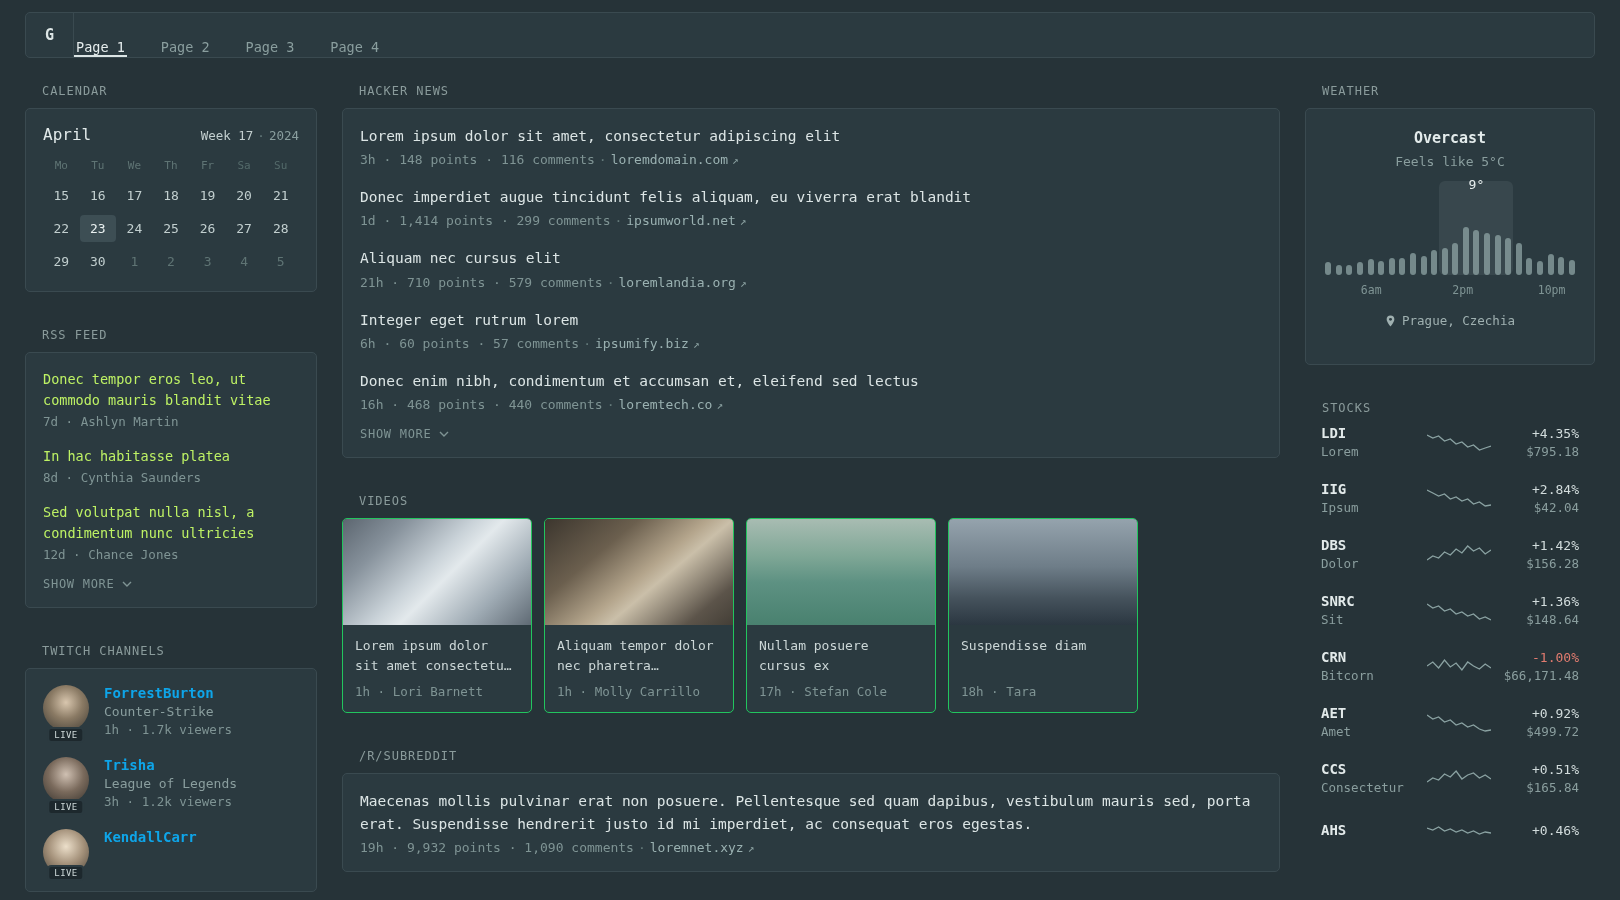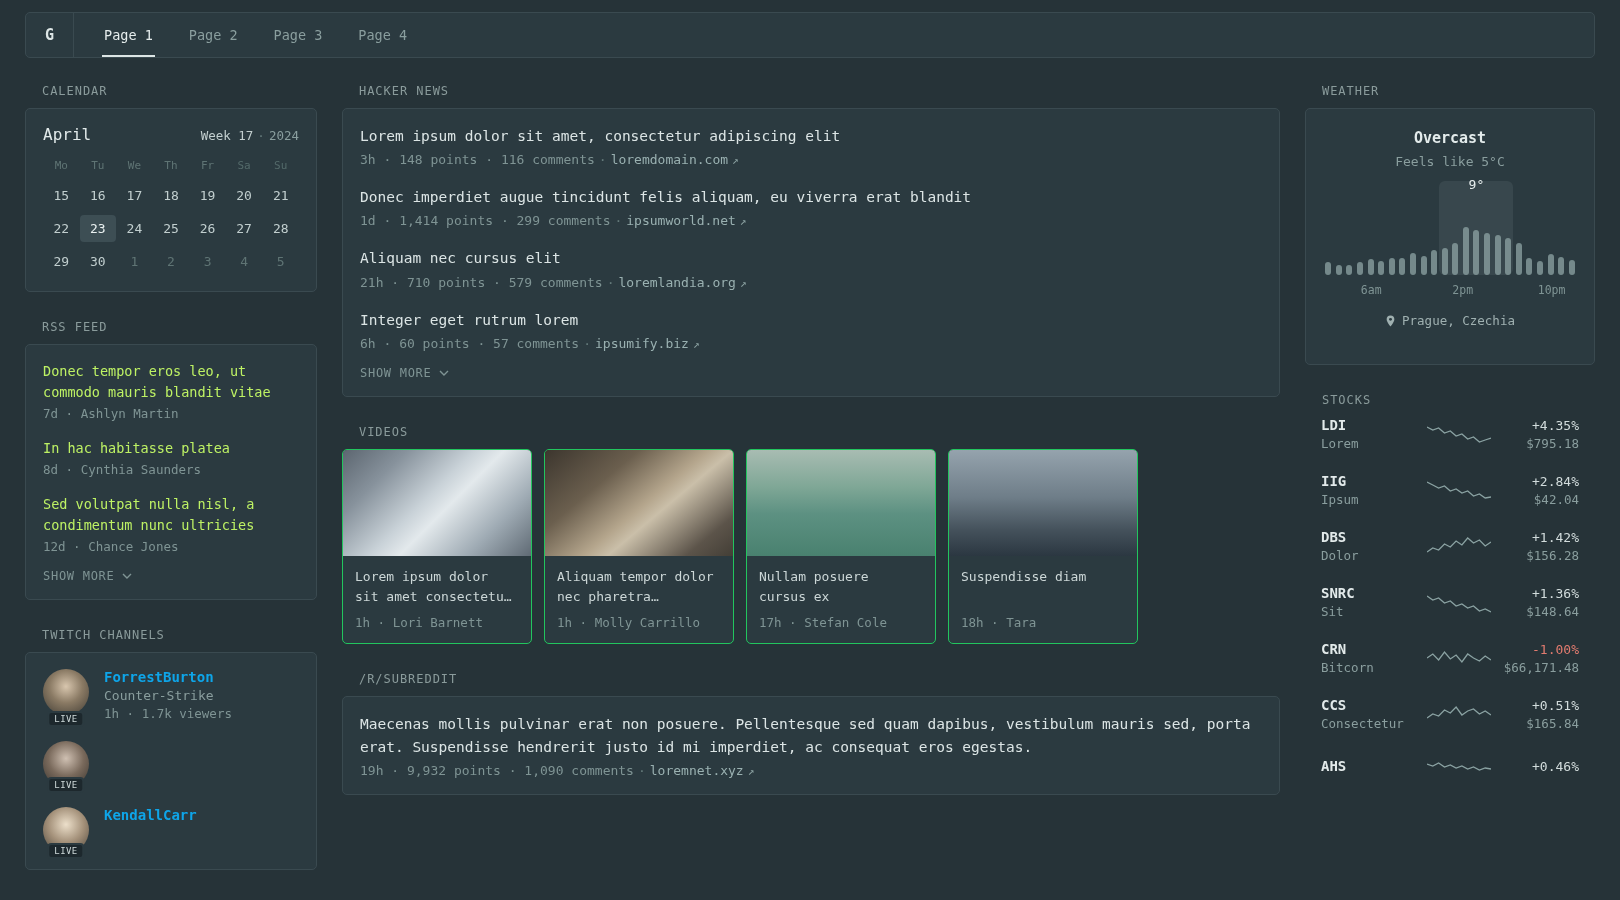--- a/index.html
+++ b/index.html
@@ -20,36 +20,36 @@
     background:#2b3a40;
     border-radius:5px;
     display:flex;
     align-items:stretch;
   }
   .logo {
     width:48px; display:flex; align-items:center; justify-content:center;
     font-weight:bold; font-size:15px; color:#dde6e6;
     border-right:1px solid #3a4a50; cursor:pointer;
   }
-  .tabs { display:flex; gap:32px; margin-left:28px; height:100%; }
+  .tabs { display:flex; gap:32px; height:100%;align-items:flex-end; }
   .tab {
     display:flex; align-items:center; font-size:13.5px; color:#8a9e9e;
     cursor:pointer; border-bottom:2px solid transparent; border-top:2px solid transparent; padding:0 2px;
   }
   .tab.active { color:#e6eded; border-bottom-color:#dce5e5; }
 
   
   .cols {
     padding:0 25px;
     display:grid;
     grid-template-columns:292px minmax(0,1fr) 290px;
     gap:25px;
     align-items:start;
   }
-  .widget { margin-bottom:28px; }
+  .widget { margin-bottom:36px; }
   .wtitle {
     font-size:12px; font-weight:normal; letter-spacing:.08em;
     color:#8a9b9b; margin:0 0 10px 17px; text-transform:uppercase;
   }
   .card {
     background:#2b3a40;
     border:1px solid #3a4a50;
     border-radius:5px;
     padding:16px 17px;
   }
@@ -268,20 +268,25 @@
                 <div class="ch-name">ForrestBurton</div>
                 <div class="ch-game">Counter-Strike</div>
                 <div class="meta">1h · 1.7k viewers</div>
               </div>
             </div>
             <div class="channel">
               <div class="avatar-wrap">
                 <div class="avatar av-1"></div>
                 <span class="live-badge">LIVE</span>
               </div>
+              <div class="ch-info">
+                <div class="ch-name">Trisha</div>
+                <div class="ch-game">League of Legends</div>
+                <div class="meta">3h · 1.2k viewers</div>
+              </div>
             </div>
             <div class="channel">
               <div class="avatar-wrap">
                 <div class="avatar av-2"></div>
                 <span class="live-badge">LIVE</span>
               </div>
               <div class="ch-info">
                 <div class="ch-name">KendallCarr</div>
               </div>
             </div>
@@ -304,20 +309,24 @@
                 <div class="hn-title">Donec imperdiet augue tincidunt felis aliquam, eu viverra erat blandit</div>
                 <div class="meta"><span>1d · 1,414 points · 299 comments</span><span class="sep">·</span><a class="domain">ipsumworld.net</a><span class="ext">↗</span></div>
               </div>
               <div class="hn-item">
                 <div class="hn-title">Aliquam nec cursus elit</div>
                 <div class="meta"><span>21h · 710 points · 579 comments</span><span class="sep">·</span><a class="domain">loremlandia.org</a><span class="ext">↗</span></div>
               </div>
               <div class="hn-item">
                 <div class="hn-title">Integer eget rutrum lorem</div>
                 <div class="meta"><span>6h · 60 points · 57 comments</span><span class="sep">·</span><a class="domain">ipsumify.biz</a><span class="ext">↗</span></div>
+              </div>
+              <div class="hn-item">
+                <div class="hn-title">Donec enim nibh, condimentum et accumsan et, eleifend sed lectus</div>
+                <div class="meta"><span>16h · 468 points · 440 comments</span><span class="sep">·</span><a class="domain">loremtech.co</a><span class="ext">↗</span></div>
               </div>
             </div>
           <button class="show-more">
             <span>SHOW MORE</span>
             <svg class="chev" viewBox="0 0 10 6" width="10" height="6">
                 <path d="M1 1l4 4 4-4" fill="none" stroke="currentColor" stroke-width="1.4"></path>
               </svg>
           </button>
         </div>
       </div>
@@ -486,20 +495,33 @@
               <svg class="spark" viewBox="0 0 64 26">
                 <polyline points="0.0,13 5.8,9 11.6,15 17.5,7 23.3,14 29.1,10 34.9,17 40.7,9 46.5,13 52.4,16 58.2,11 64.0,15"></polyline>
               </svg>
               <div class="st-right">
                 <div class="st-change neg">-1.00%</div>
                 <div class="st-price">$66,171.48</div>
               </div>
             </div>
             <div class="stock">
               <div class="st-left">
+                <div class="st-sym">AET</div>
+                <div class="st-name">Amet</div>
+              </div>
+              <svg class="spark" viewBox="0 0 64 26">
+                <polyline points="0.0,6 5.8,10 11.6,8 17.5,13 23.3,11 29.1,16 34.9,14 40.7,18 46.5,16 52.4,20 58.2,22 64.0,21"></polyline>
+              </svg>
+              <div class="st-right">
+                <div class="st-change">+0.92%</div>
+                <div class="st-price">$499.72</div>
+              </div>
+            </div>
+            <div class="stock">
+              <div class="st-left">
                 <div class="st-sym">CCS</div>
                 <div class="st-name">Consectetur</div>
               </div>
               <svg class="spark" viewBox="0 0 64 26">
                 <polyline points="0.0,17 5.8,13 11.6,15 17.5,9 23.3,12 29.1,6 34.9,14 40.7,10 46.5,8 52.4,13 58.2,10 64.0,14"></polyline>
               </svg>
               <div class="st-right">
                 <div class="st-change">+0.51%</div>
                 <div class="st-price">$165.84</div>
               </div>

